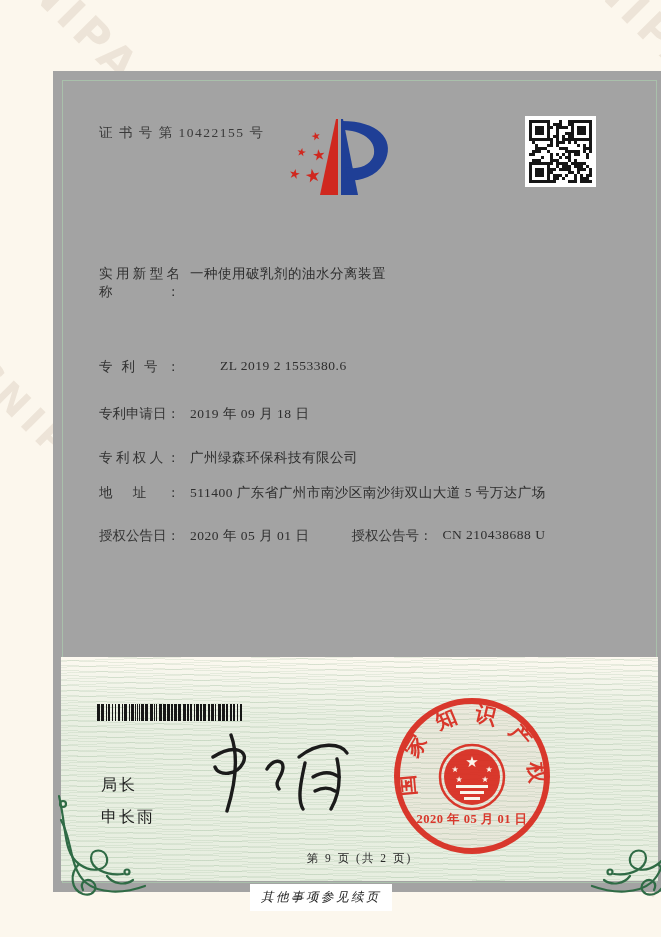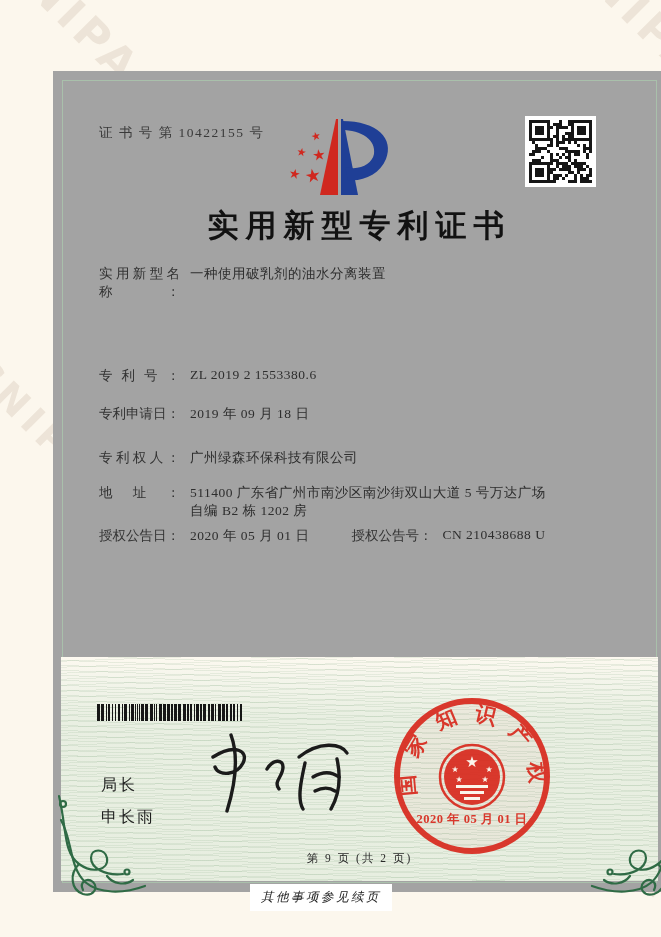--- a/index.html
+++ b/index.html
@@ -537,41 +537,40 @@
       <div class="d"></div>
       <div class="d"></div>
       <div class="d"></div>
       <div></div>
       <div class="d"></div>
       <div class="d"></div>
       <div class="d"></div>
       <div class="d"></div>
     </div>
 
-  <div class="title">实用新型专利证书</div>
 
   <div class="frow" style="top:186px;">
     <span class="flabel">实用新型名称</span>
     <span class="fval">一种使用破乳剂的油水分离装置</span>
   </div>
-  <div class="frow" style="top:288px;">
+  <div class="frow" style="top:279px;gap:30px;">
     <span class="flabel">专利号</span>
     <span class="fval">ZL 2019 2 1553380.6</span>
   </div>
   <div class="frow" style="top:326px;">
     <span class="flabel">专利申请日</span>
     <span class="fval">2019 年 09 月 18 日</span>
   </div>
   <div class="frow" style="top:370px;">
     <span class="flabel">专利权人</span>
     <span class="fval">广州绿森环保科技有限公司</span>
   </div>
   <div class="frow" style="top:405px;">
     <span class="flabel">地址</span>
-    <span class="fval"><span>511400 广东省广州市南沙区南沙街双山大道 5 号万达广场</span><span class="l2">自编 B2 栋 1202 房</span></span>
+    <span class="fval"><span>511400 广东省广州市南沙区南沙街双山大道 5 号万达广场</span></span>
   </div>
   <div class="frow" style="top:448px;">
     <span class="flabel">授权公告日</span>
     <span class="fval">2020 年 05 月 01 日</span>
     <span class="flabel grant2">授权公告号</span>
     <span class="fval">CN 210438688 U</span>
   </div>
 
 
   <div class="barcode" id="barcode">

